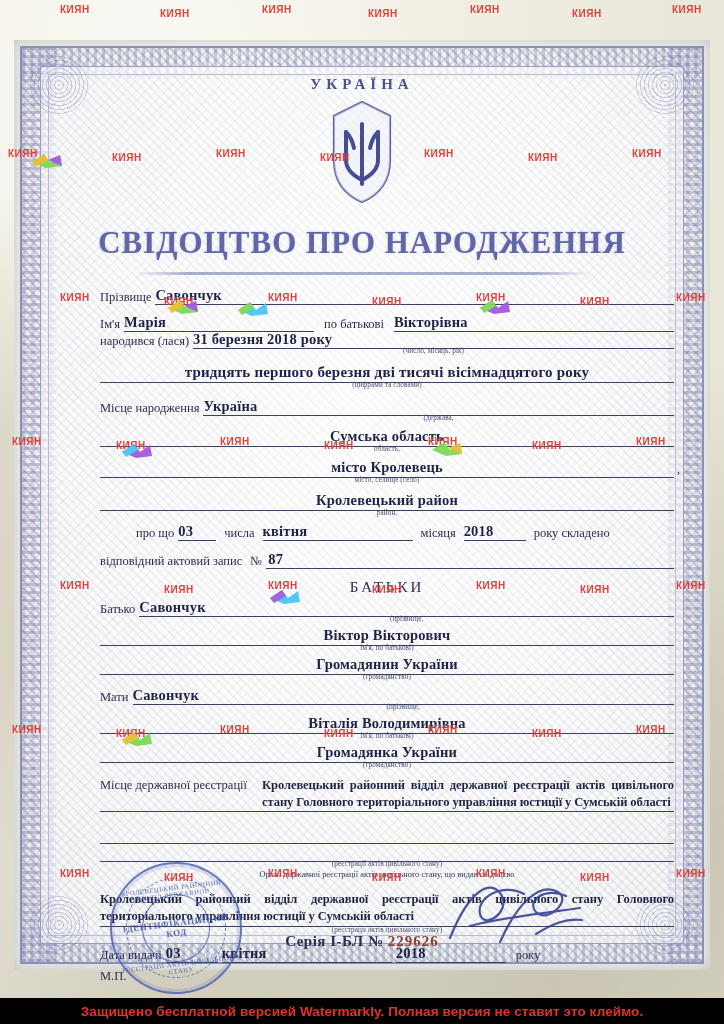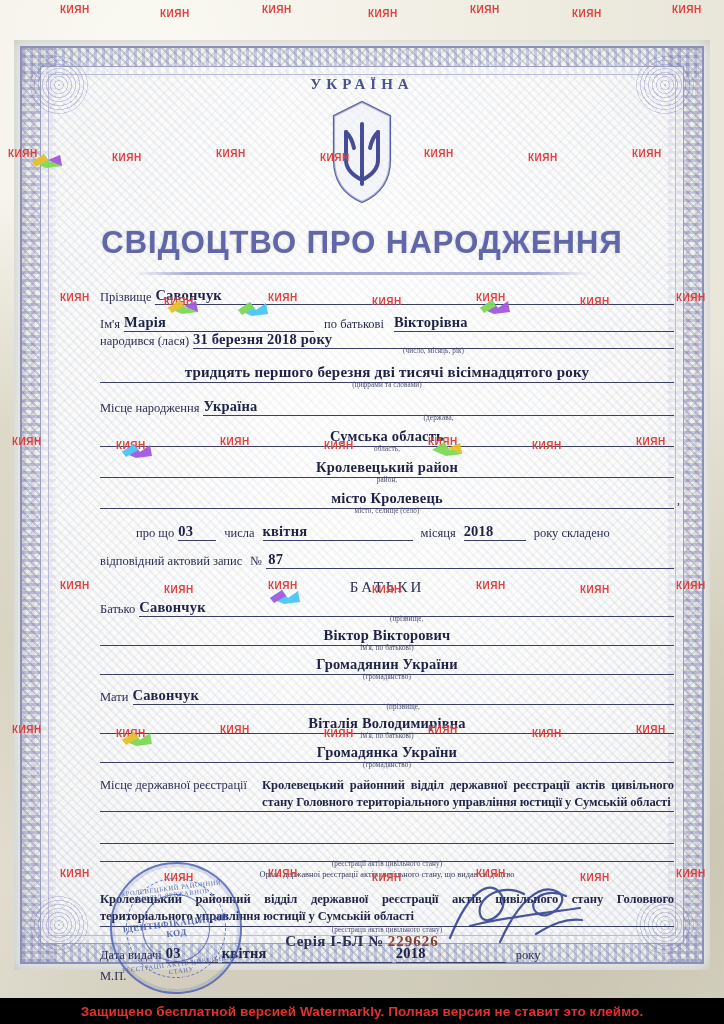--- a/index.html
+++ b/index.html
@@ -106,21 +106,21 @@
     width:76px; height:108px;
   }
 
   
   #title{
     position:absolute; top:185px; left:0; right:0; text-align:center;
     font-size: 31px; font-weight: bold;
     letter-spacing: 1px;
     color:#6166a8;
     text-shadow: 1px 1px 0 rgba(255,255,255,.8), 0 0 2px rgba(90,95,160,.5);
-    font-family:Liberation Sans, sans-serif;
+    font-family:Liberation Serif, serif;
   }
   #title-rule{
     position:absolute; top:232px; left:120px; right:120px; height:3px;
     background:linear-gradient(90deg, transparent, #7e83bb 12%, #7e83bb 88%, transparent);
     opacity:.65;
   }
 
   
   #form{
     position:absolute; left:86px; right:36px; top:248px;
@@ -324,29 +324,29 @@
         <span class="val">Україна</span>
         <span class="hint">(держава,</span>
       </span>
     </div>
 
     <div class="blockline" style="margin-bottom:13px;">
       <div class="val">Сумська область</div>
       <span class="hint">область,</span>
     </div>
 
-    <div class="blockline" style="margin-bottom:13px;">
-      <div class="val">Кролевецький район</div>
-      <span class="hint">район,</span>
-    </div>
-
     <div class="blockline" style="margin-bottom:15px;">
       <div class="val">місто Кролевець</div>
       <span class="hint">місто, селище (село)</span>
       <span style="position:absolute;right:-6px;bottom:0;font-size:12px">,</span>
+    </div>
+
+    <div class="blockline" style="margin-bottom:13px;">
+      <div class="val">Кролевецький район</div>
+      <span class="hint">район,</span>
     </div>
 
     <div class="flexrow row" style="margin-bottom:11px;margin-left:36px;">
       <span class="lbl">про що</span>
       <span class="fill" style="max-width:38px">
         <span class="val">03</span>
       </span>
       <span class="lbl" style="padding:0 4px">числа</span>
       <span class="fill" style="max-width:150px">
         <span class="val">квітня</span>

